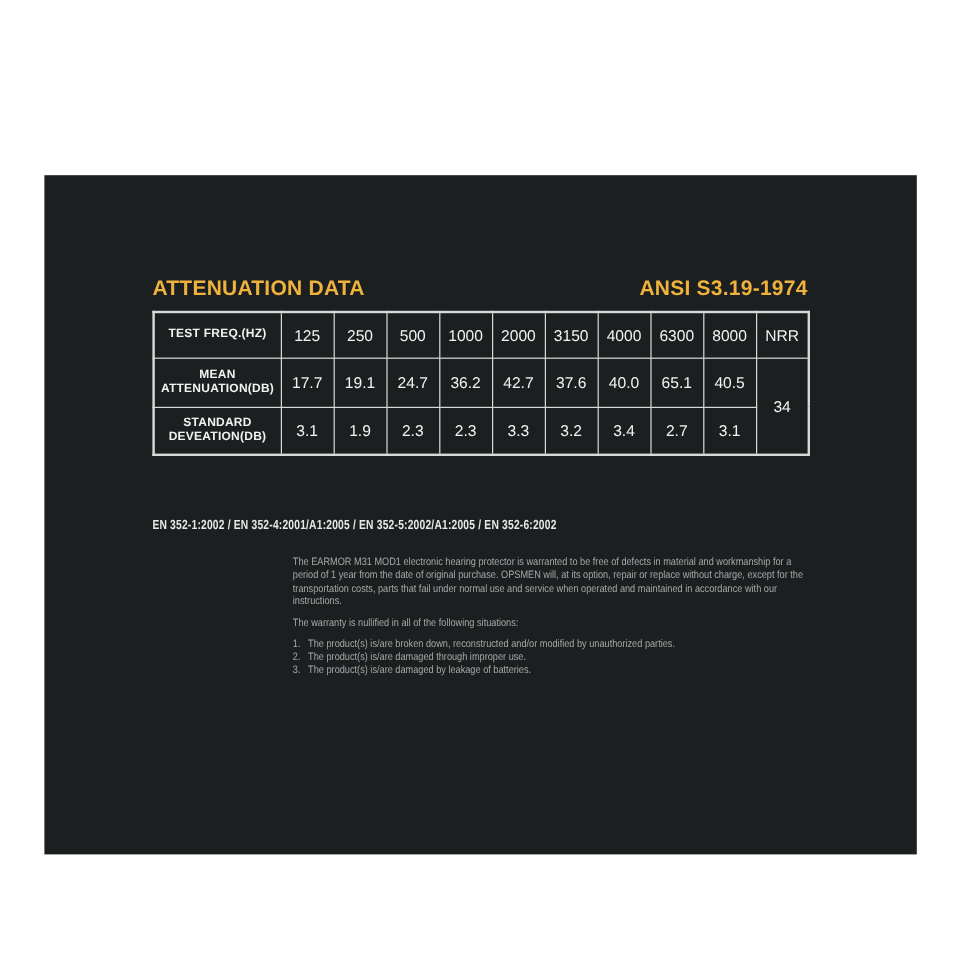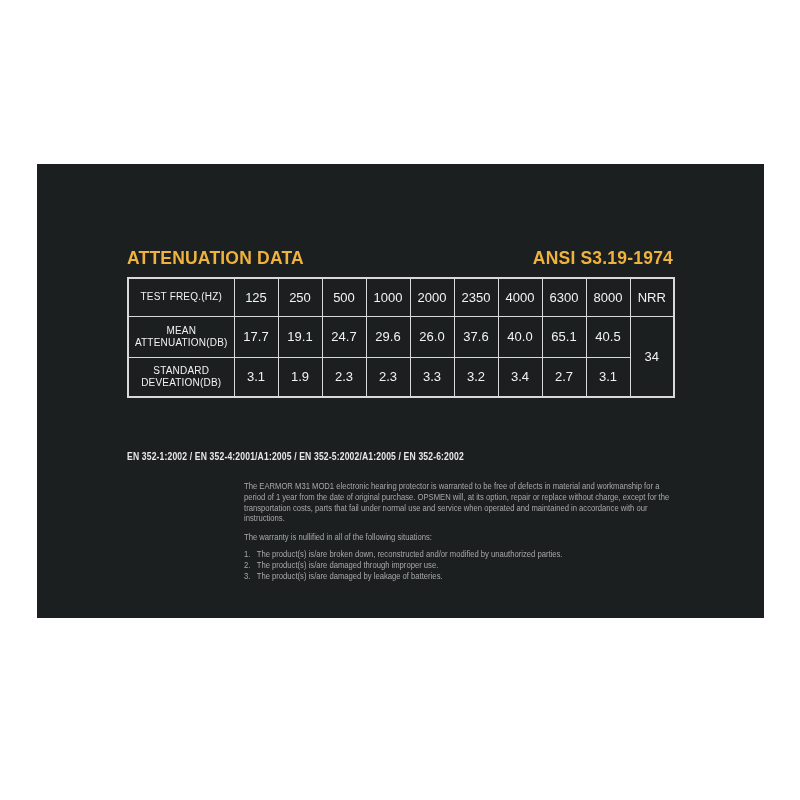--- a/index.html
+++ b/index.html
@@ -13,22 +13,22 @@
   * { box-sizing: border-box; }
   html, body {
     margin: 0; padding: 0;
     width: 800px; height: 800px;
     background: #ffffff;
     overflow: hidden;
     font-family: "Liberation Sans", sans-serif;
   }
   .panel {
     position: absolute;
-    left: 37px; top: 164px;
-    width: 727px; height: 454px;
+    left: 37px; top: 146px;
+    width: 727px; height: 566px;
     background: var(--panel-bg, #1c1f20);
   }
   .section-title {
     position: absolute;
     color: var(--accent, #efb23c);
     font-weight: bold;
     font-size: 17.5px;
     letter-spacing: 0.2px;
     white-space: nowrap;
   }
@@ -50,21 +50,21 @@
     text-align: center;
     vertical-align: middle;
     padding: 0 3px;
     color: var(--table-text, #f2f2f2);
   }
   .att-table tr.row-h  { height: 38px; }
   .att-table tr.row-m  { height: 41px; margin-left: 28px; }
   .att-table tr.row-s  { height: 40px; }
   .att-table .lbl {
     font-size: 10px;
-    font-weight: normal;
+    font-weight: bold;
     letter-spacing: 0.2px;
     line-height: 12px;
   }
   .att-table .num {
     font-size: 13px;
     font-weight: normal;
   }
 
   #en-line {
     position: absolute;
@@ -117,33 +117,33 @@
       <col style="width:44px">
     </colgroup>
     <tbody>
         <tr class="row-h">
       <th class="lbl">TEST FREQ.(HZ)</th>
       <th class="num">125</th>
       <th class="num">250</th>
       <th class="num">500</th>
       <th class="num">1000</th>
       <th class="num">2000</th>
-      <th class="num">2350</th>
+      <th class="num">3150</th>
       <th class="num">4000</th>
       <th class="num">6300</th>
       <th class="num">8000</th>
       <th class="num">NRR</th>
     </tr>
     <tr class="row-m">
       <th class="lbl">MEAN ATTENUATION(DB)</th>
       <td class="num">17.7</td>
       <td class="num">19.1</td>
       <td class="num">24.7</td>
-      <td class="num">29.6</td>
-      <td class="num">26.0</td>
+      <td class="num">36.2</td>
+      <td class="num">42.7</td>
       <td class="num">37.6</td>
       <td class="num">40.0</td>
       <td class="num">65.1</td>
       <td class="num">40.5</td>
       <td class="num" rowspan="2">34</td>
     </tr>
     <tr class="row-s">
       <th class="lbl">STANDARD DEVEATION(DB)</th>
       <td class="num">3.1</td>
       <td class="num">1.9</td>

